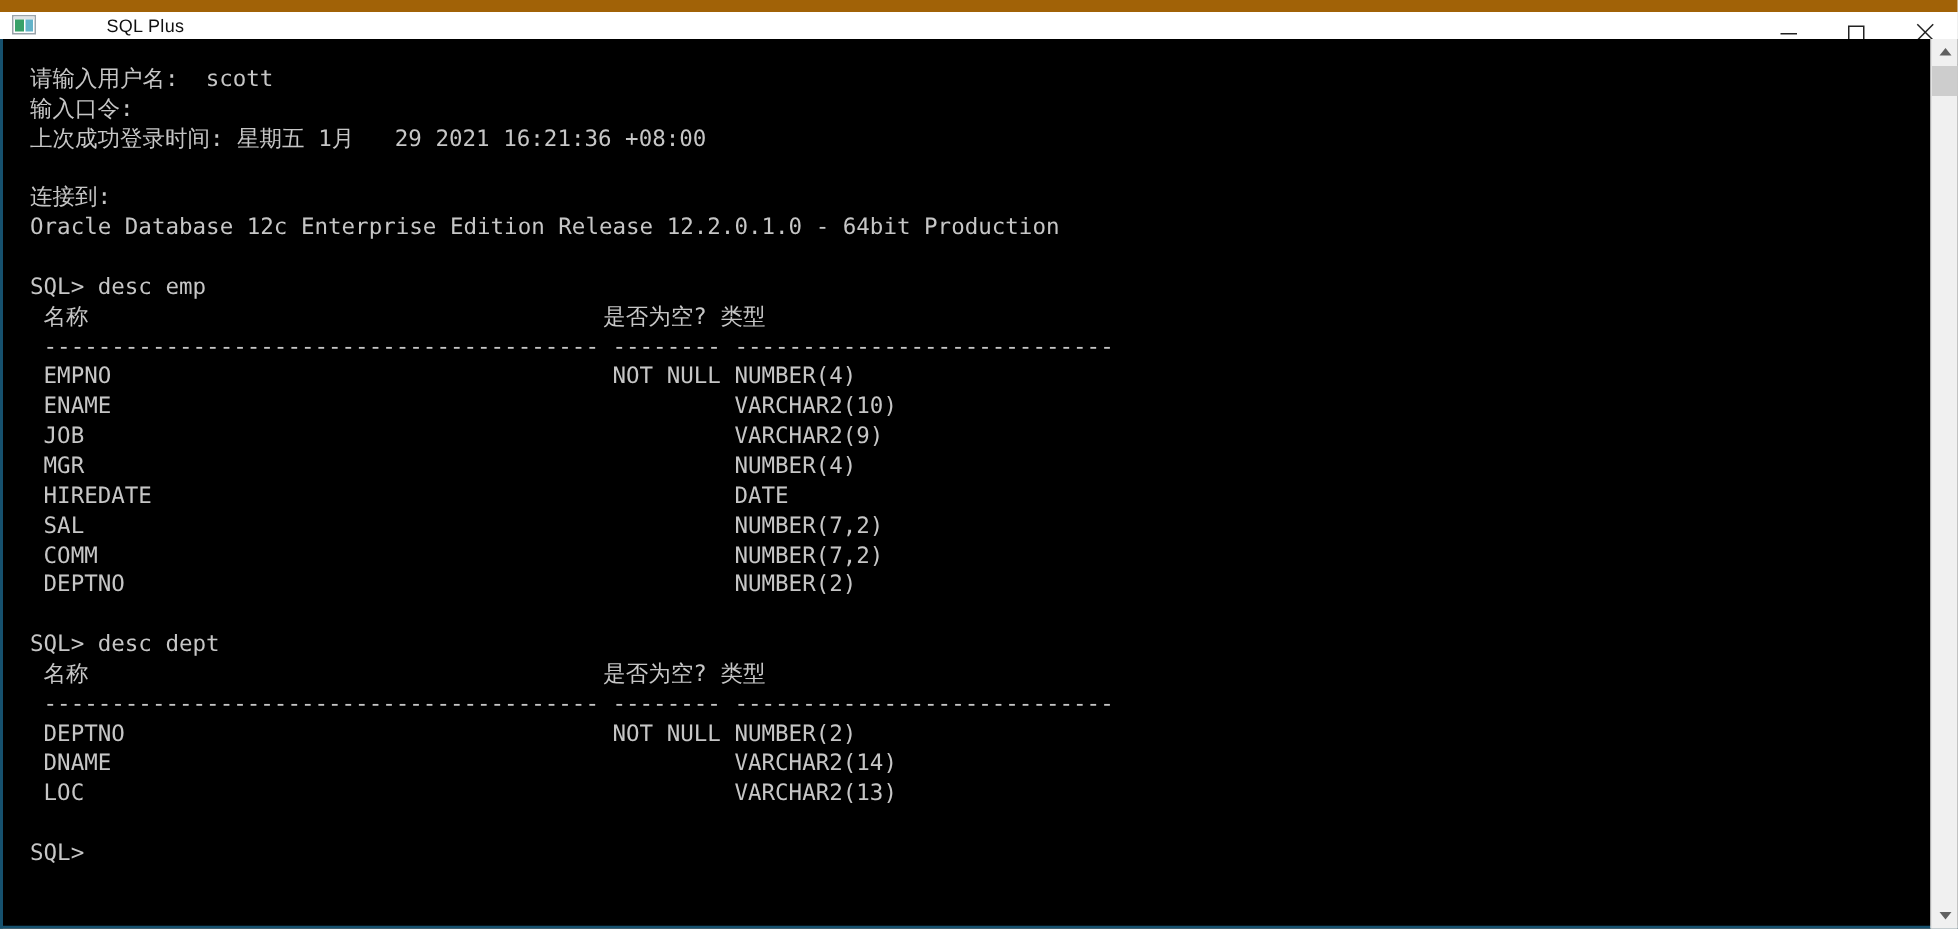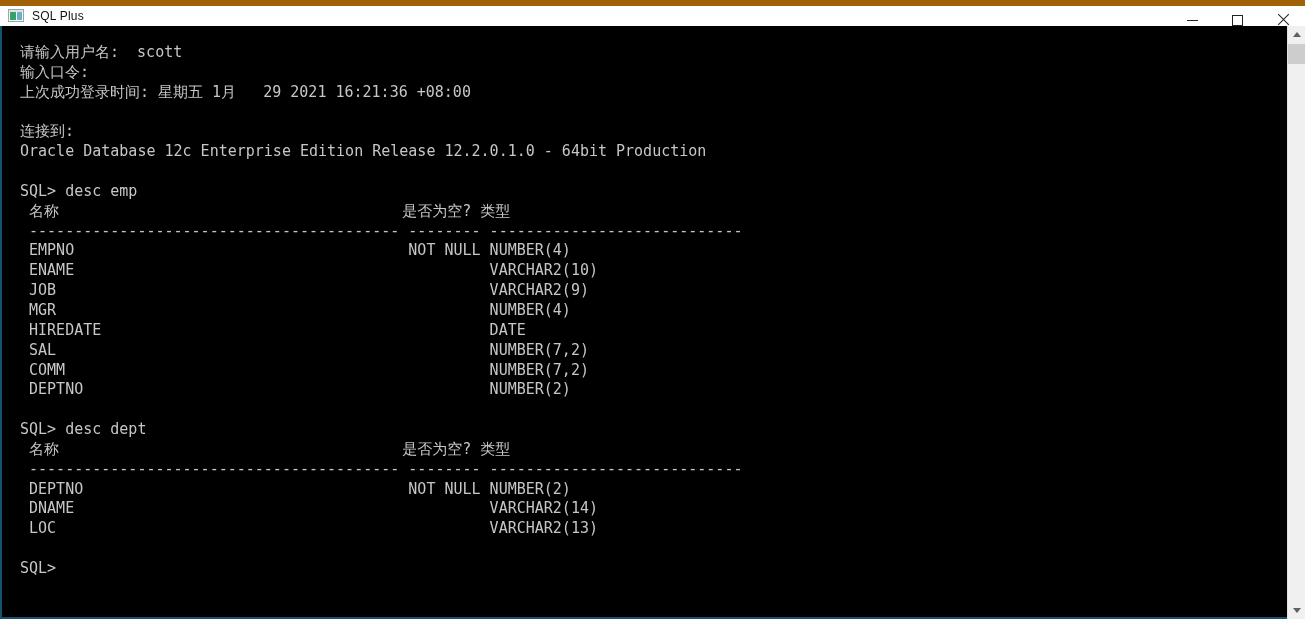--- a/index.html
+++ b/index.html
@@ -20,24 +20,25 @@
     background: #ffffff;
     box-sizing: border-box;
   }
   
   #titlebar {
     position: absolute;
     left: 0; top: 0;
     width: 1305px;
     height: 26px;
     background: #ffffff;
-    border-top: 6px solid #a16207;
+    border-top: 8px solid #a16207;
     box-sizing: border-box;
     display: flex;
     align-items: center;
+    gap: 39px;
   }
   #app-icon {
     width: 16px; height: 14px;
     margin-left: 8px;
     margin-right: 8px;
     position: relative;
     flex: 0 0 auto;
   }
   #app-icon .frame {
     position: absolute; left: 0; top: 0;

